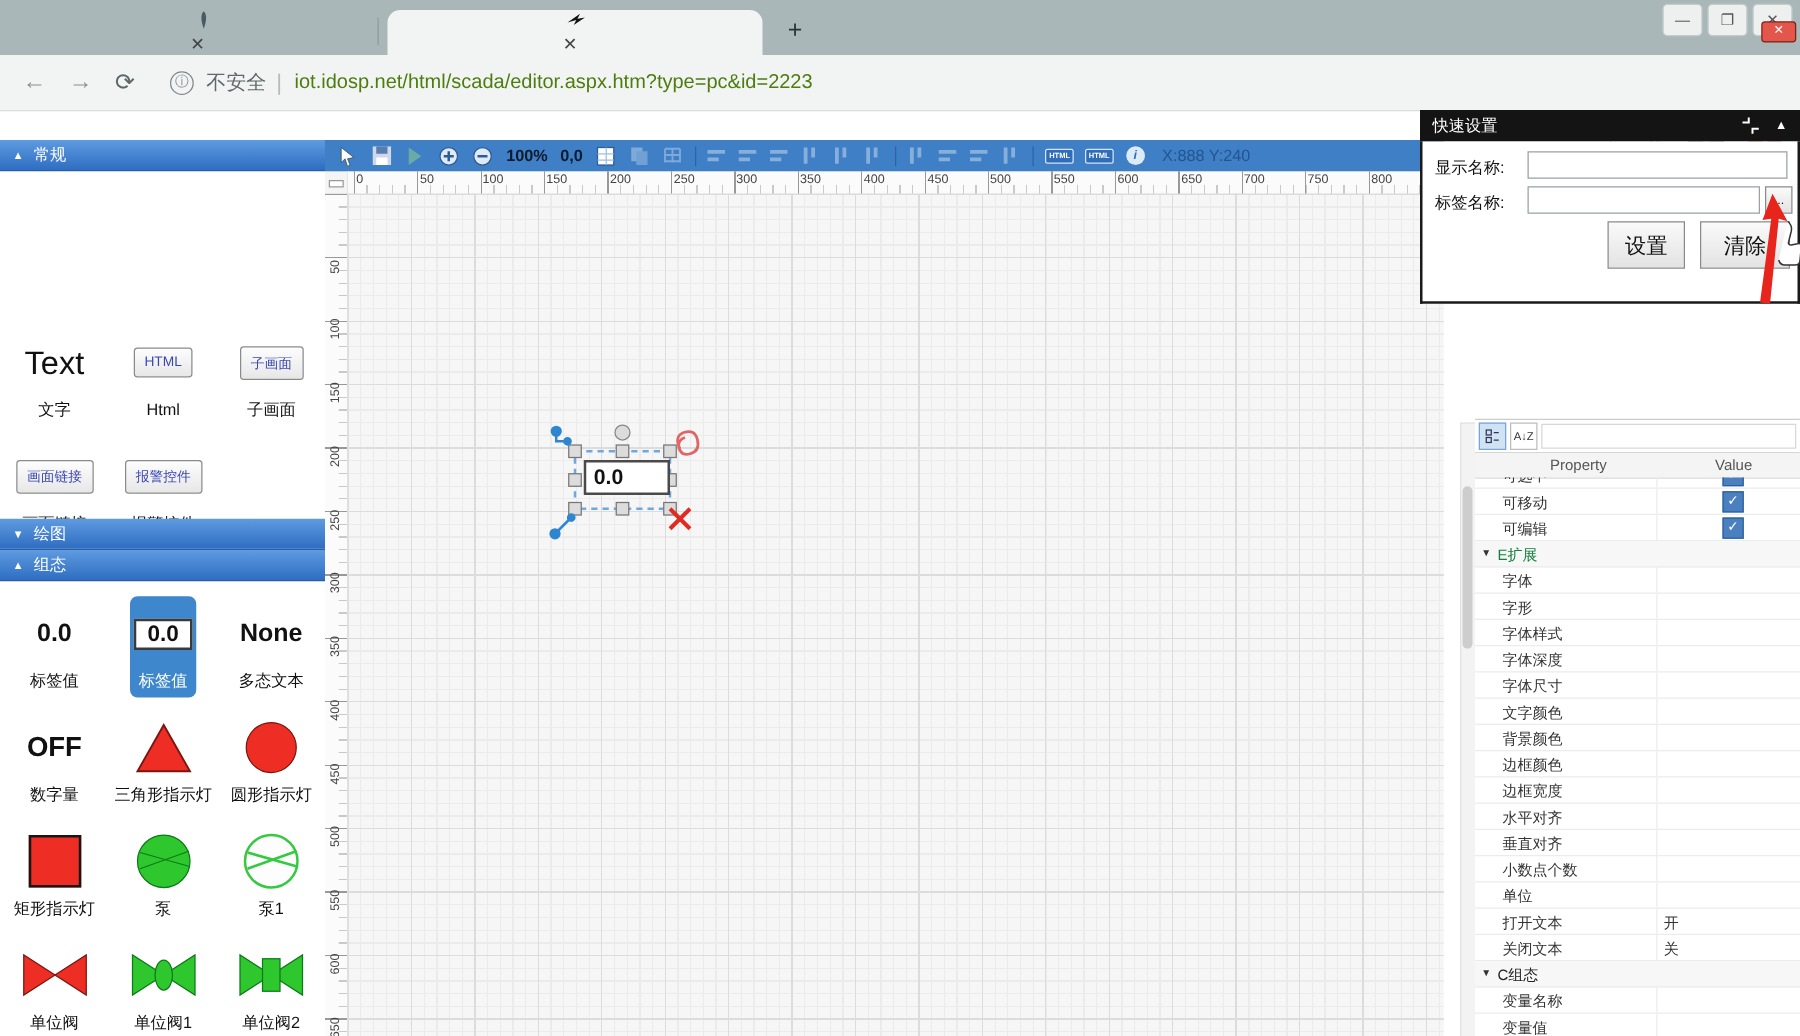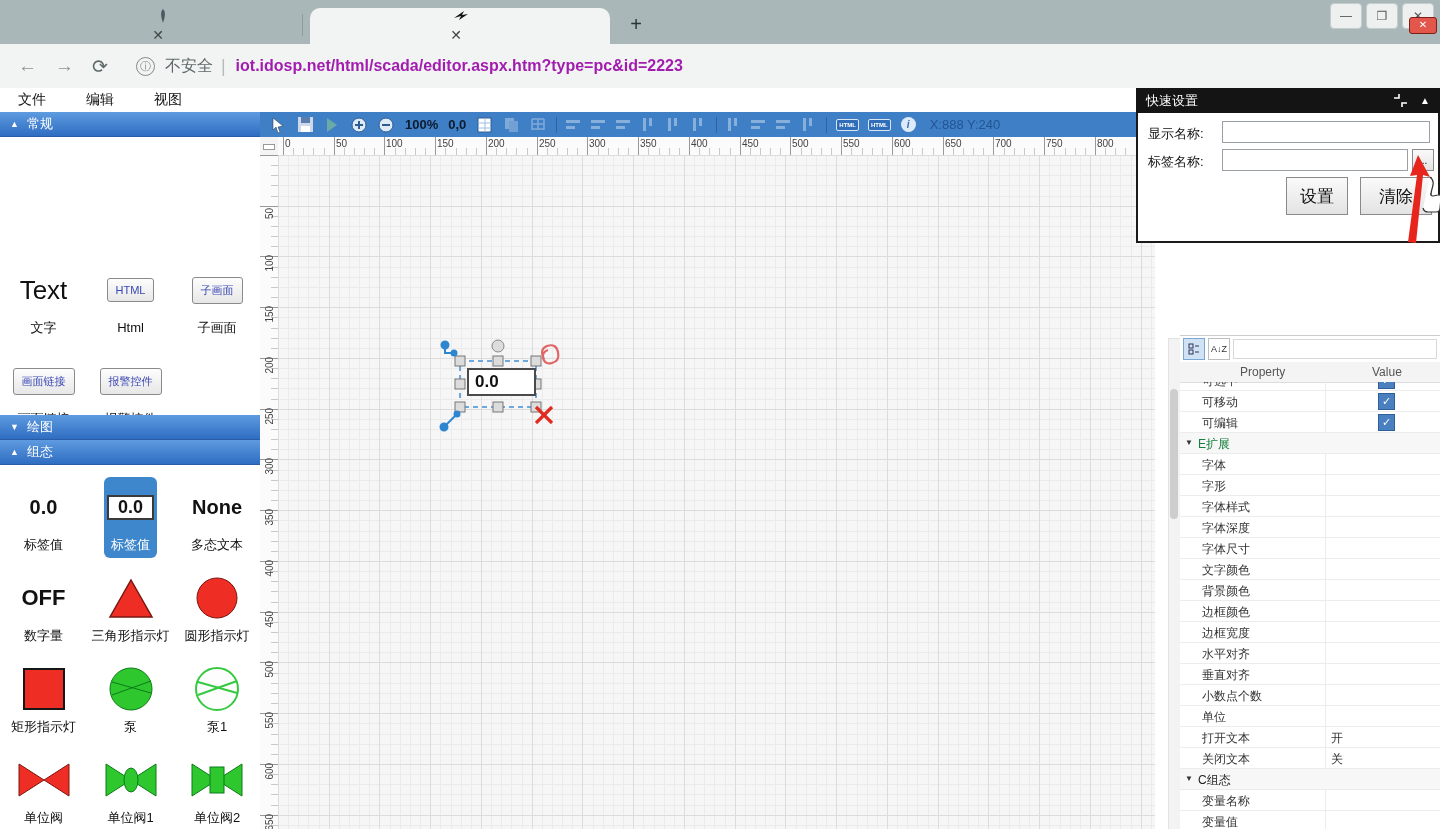--- a/index.html
+++ b/index.html
@@ -25,21 +25,21 @@
           border-radius:3px;color:#fff;font-size:10px;font-weight:bold;line-height:14px;text-align:center;}
 
   #addressbar{left:0;top:44px;width:1440px;height:44px;background:#f2f4f4;border-bottom:1px solid #d9dddd;display:flex;align-items:center;}
   .navbtn{font-size:19px;color:#8a9292;margin-left:18px;}
   .navbtn.dark{color:#5f6868;}
   #urlarea{display:flex;align-items:center;margin-left:28px;font-size:16px;}
   #infocirc{width:17px;height:17px;border:1.5px solid #80888a;border-radius:50%;color:#80888a;
             font-size:11px;line-height:16px;text-align:center;margin-right:10px;}
   #security{color:#5f6868;margin-right:8px;}
   #urlsep{color:#b6bcbc;margin-right:10px;font-size:18px;}
-  #urlhost{color:#a21caf;font-weight:bold;}
+  #urlhost{color:#4d7c0f;}
   #addr-right{position:absolute;right:14px;top:50px;display:flex;align-items:center;gap:18px;}
   #zoomless{font-size:17px;color:#5f6868;}
   #star{font-size:19px;color:#5f6868;}
   #avatar{width:30px;height:30px;border-radius:50%;background:#585f63;position:relative;overflow:hidden;}
   #avatar:before{content:"";position:absolute;left:9px;top:5px;width:12px;height:12px;border-radius:50%;background:#f0f2f2;}
   #avatar:after{content:"";position:absolute;left:4px;top:19px;width:22px;height:14px;border-radius:50%;background:#f0f2f2;}
   #orangebtn{width:28px;height:28px;border-radius:50%;background:#e8491f;color:#fff;display:flex;align-items:center;justify-content:center;font-size:15px;}
 
   #menubar{left:0;top:88px;width:1440px;height:24px;background:#fff;border-bottom:1px solid #e0e0e0;display:flex;align-items:center;}
   .menuitem{font-size:14px;color:#111;margin-left:18px;margin-right:22px;}
@@ -179,25 +179,20 @@
       <span id="urlhost">iot.idosp.net/html/scada/editor.aspx.htm?type=pc&amp;id=2223</span>
     </div>
     <div id="addr-right">
       <span id="zoomless">⌕</span>
       <span id="star">☆</span>
       <div id="avatar"></div>
       <div id="orangebtn">⬆</div>
     </div>
   </div>
 
-  <div class="abs" id="menubar">
-      <span class="menuitem">文件</span>
-      <span class="menuitem">编辑</span>
-      <span class="menuitem">视图</span>
-    </div>
 
   <div class="abs" id="leftpanel">
     <div class="sechdr" style="top:0">
       <span class="tri">▲</span>
       <span>常规</span>
     </div>
     <div id="palette-general">
         <div class="p-item">
           <div class="p-icon">
             <span class="bigtext">Text</span>

